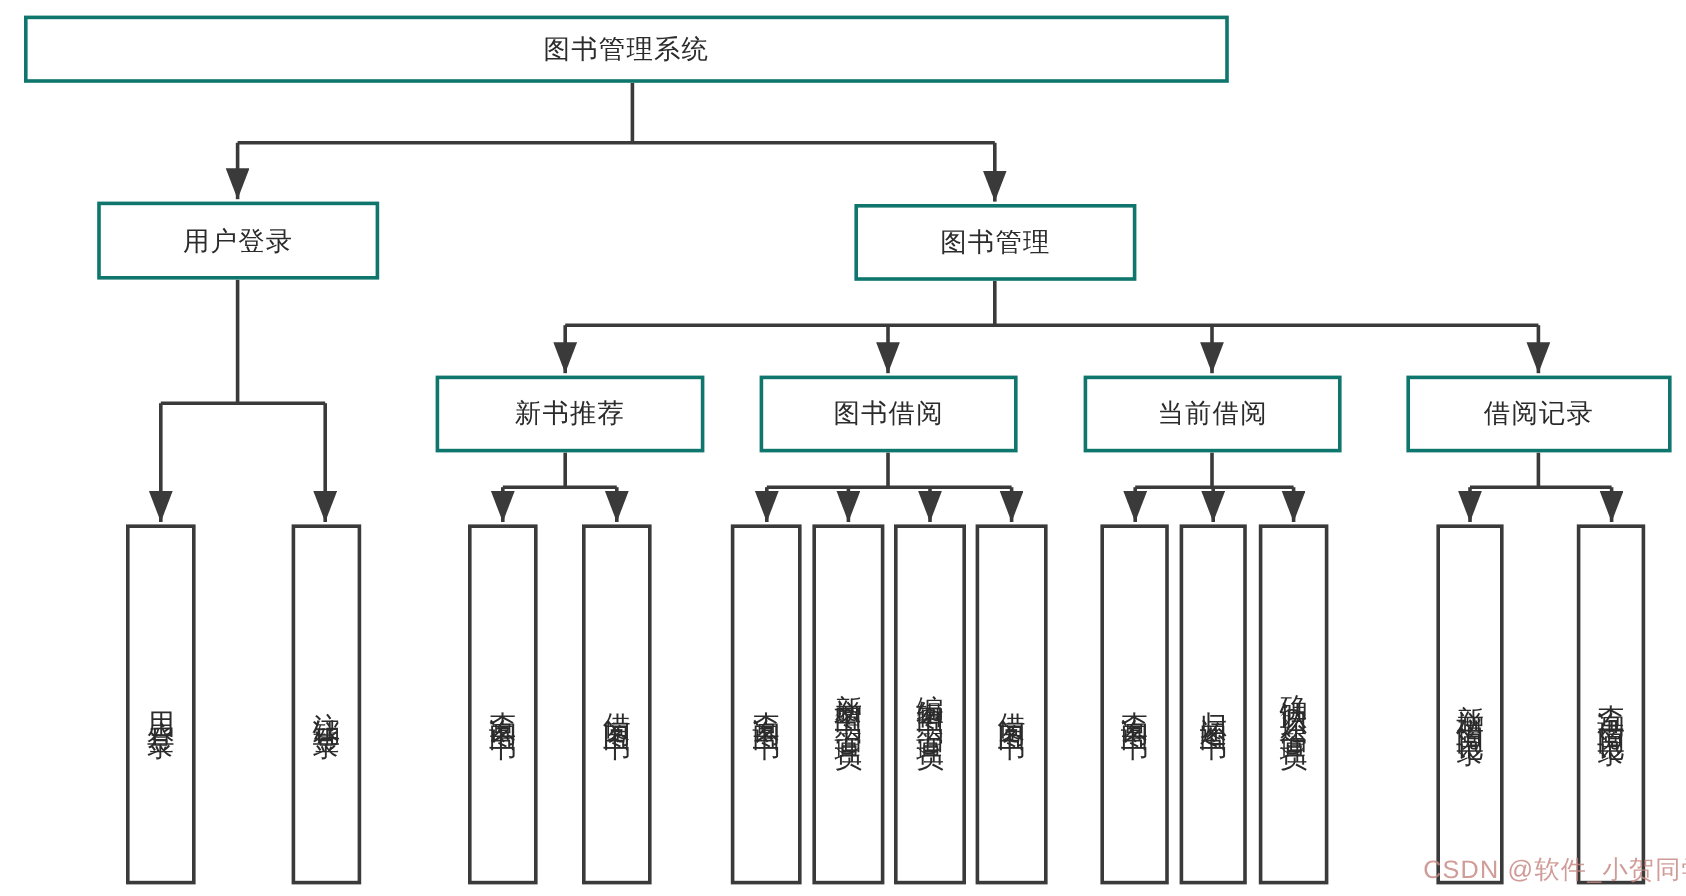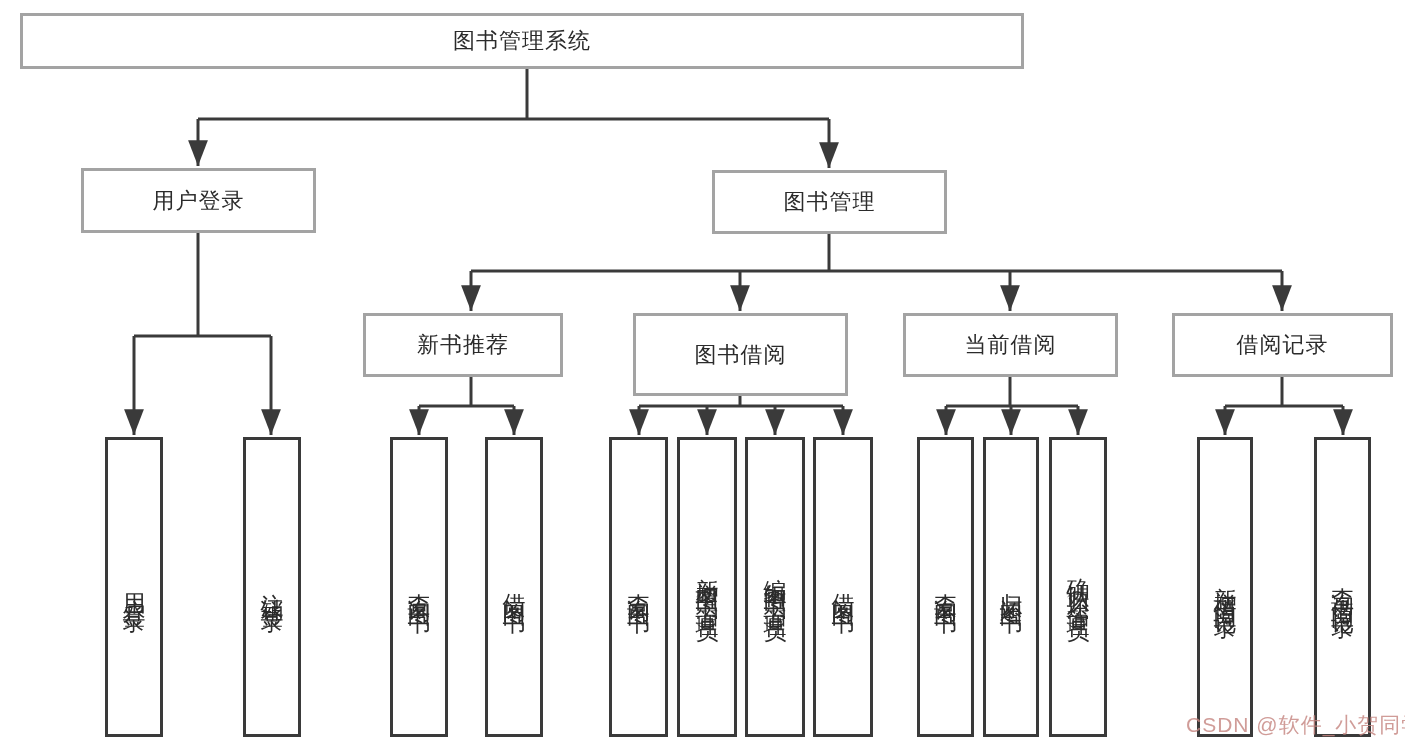--- a/index.html
+++ b/index.html
@@ -13,21 +13,21 @@
   }
   .wires {
     position: absolute;
     left: 0; top: 0;
     width: 1405px; height: 747px;
     pointer-events: none;
   }
   .node {
     position: absolute;
     box-sizing: border-box;
-    border: 3px solid #a3a3a3;
+    border: 3px solid #0f766e;
     background: #ffffff;
     display: flex;
     align-items: center;
     justify-content: center;
     color: #2b2b2b;
     font-size: 22px;
     letter-spacing: 1px;
     white-space: nowrap;
   }
   .leaf {
@@ -125,22 +125,22 @@
       <path d="M1225,406 V435" marker-end="url(#ah)"></path>
       <path d="M1343,406 V435" marker-end="url(#ah)"></path>
     </g>
   </svg>
 
   <div class="node" style="left:20px; top:13px; width:1004px; height:56px;">图书管理系统</div>
 
   <div class="node" style="left:81px; top:168px; width:235px; height:65px;">用户登录</div>
   <div class="node" style="left:712px; top:170px; width:235px; height:64px;">图书管理</div>
 
-  <div class="node" style="left:363px; top:313px; width:200px; height:64px;">新书推荐</div>
-  <div class="node" style="left:633px; top:313px; width:215px; height:83px;">图书借阅</div>
+  <div class="node" style="left:363px; top:313px; width:224px; height:64px;">新书推荐</div>
+  <div class="node" style="left:633px; top:313px; width:215px; height:64px;">图书借阅</div>
   <div class="node" style="left:1172px; top:313px; width:221px; height:64px;">借阅记录</div>
   <div class="node" style="left:903px; top:313px; width:215px; height:64px;">当前借阅</div>
 
   <div class="leaf" style="left:105px; width:58px;">
     <span class="vtext">用户登录</span>
   </div>
   <div class="leaf" style="left:243px; width:58px;">
     <span class="vtext">注销登录</span>
   </div>
 

